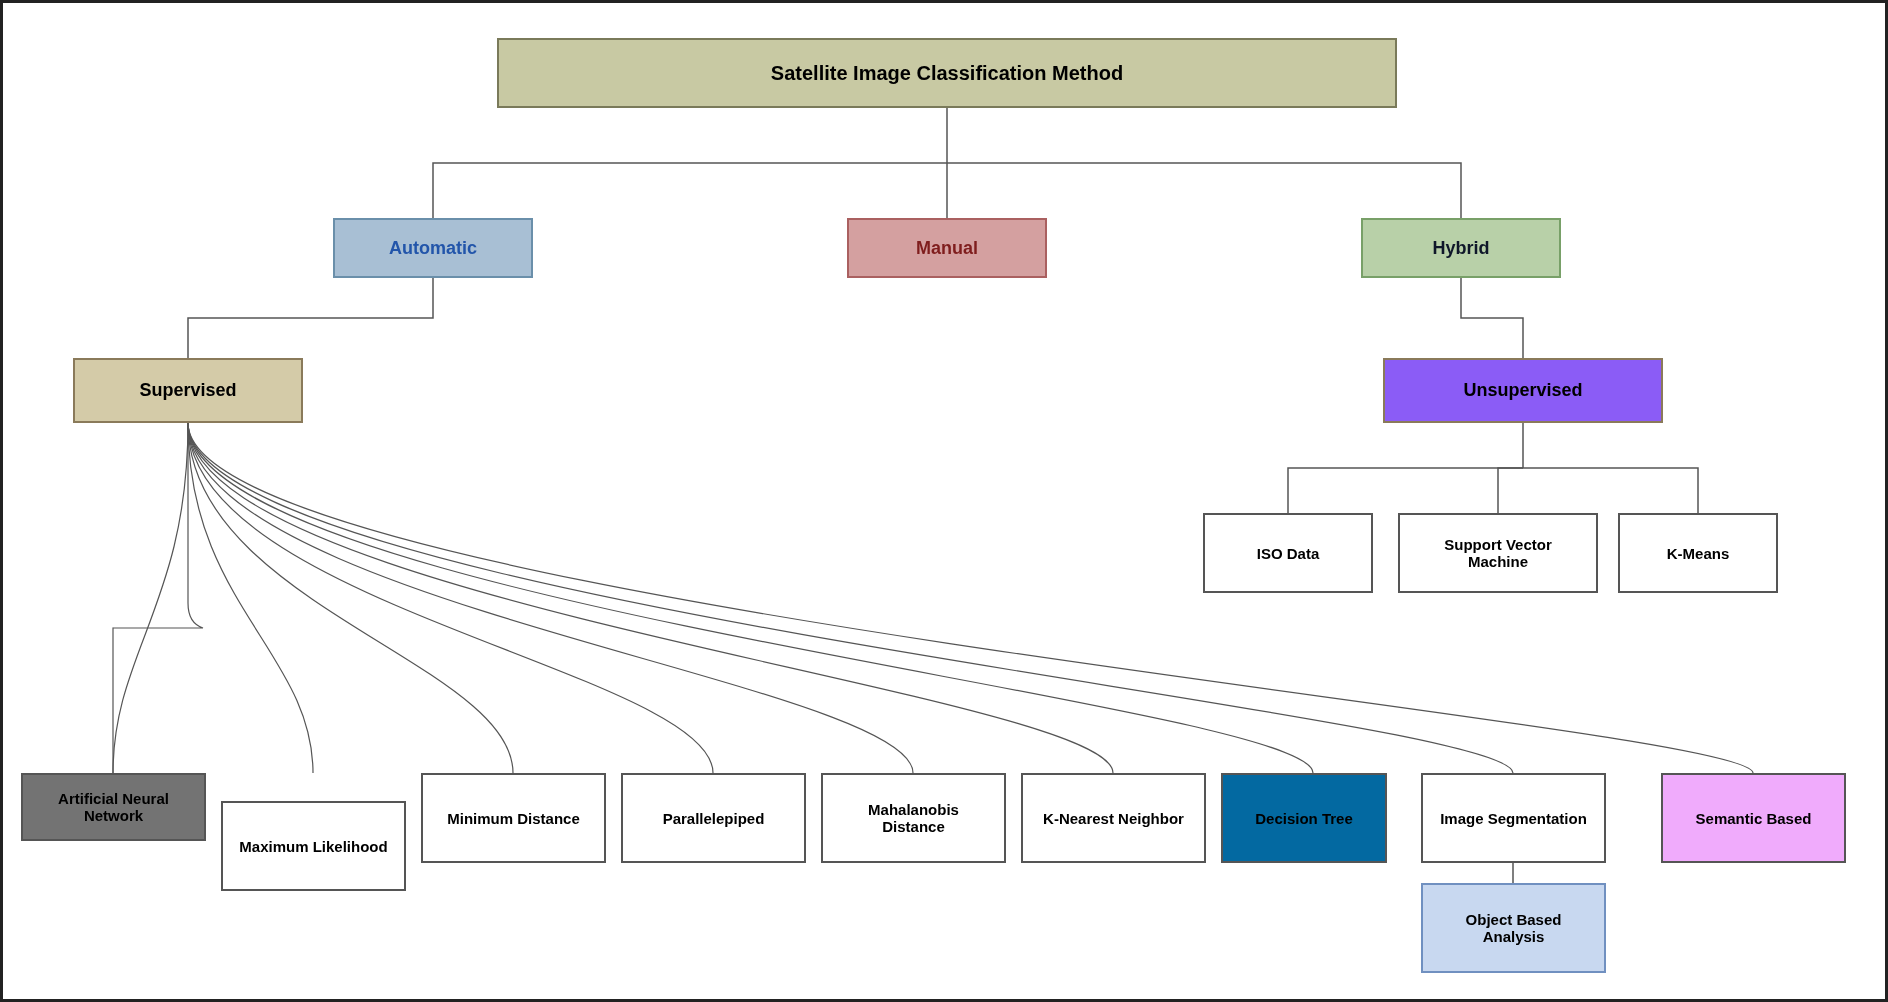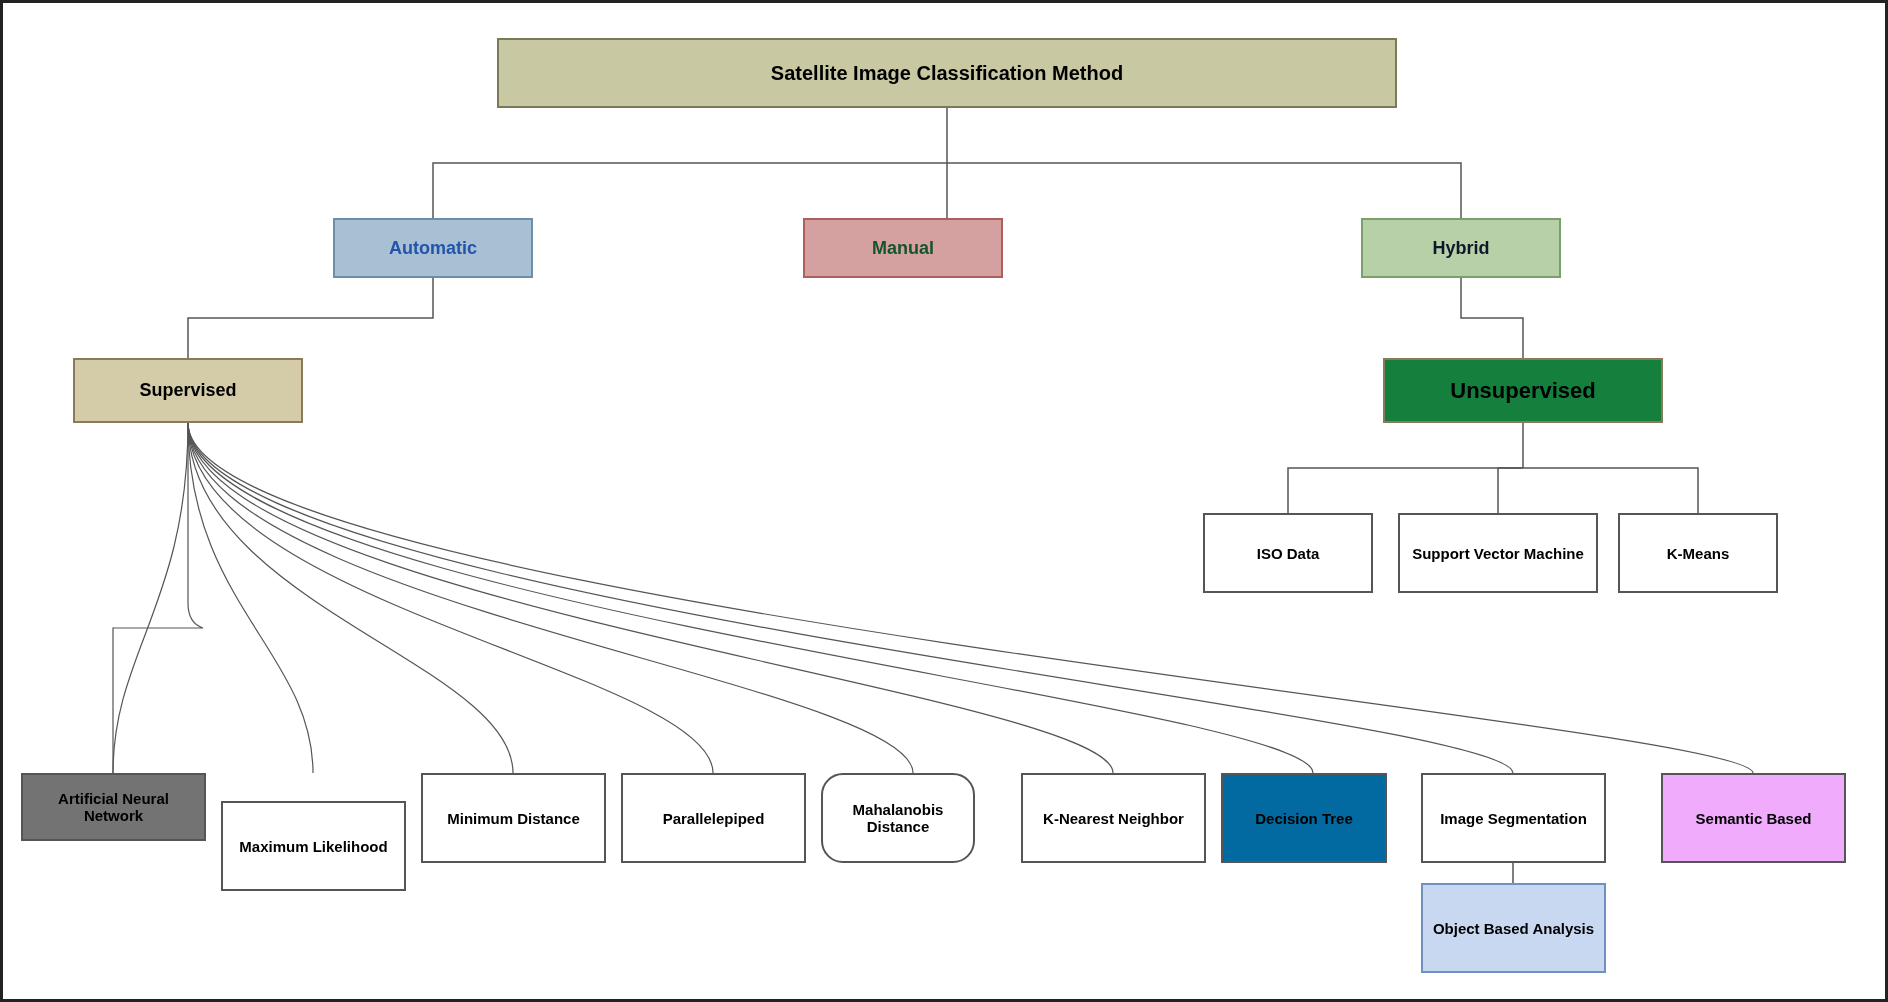--- a/index.html
+++ b/index.html
@@ -26,21 +26,21 @@
     }
     .node {
       position: absolute;
       display: flex;
       align-items: center;
       justify-content: center;
       text-align: center;
       font-weight: bold;
       font-size: 16px;
       border: 2px solid #555;
-      padding: 8px 8px;
+      padding: 8px 16px;
     }
     
     .node-root {
       background: #c8c9a3;
       border-color: #7a7a5a;
       width: 900px;
       height: 70px;
       left: 494px;
       top: 35px;
       font-size: 20px;
@@ -54,23 +54,23 @@
       left: 330px;
       top: 215px;
       color: #2255aa;
       font-size: 18px;
     }
     .node-manual {
       background: #d4a0a0;
       border-color: #aa6060;
       width: 200px;
       height: 60px;
-      left: 800px;
+      left: 844px;
       top: 215px;
-      color: #14532d;
+      color: #7f1d1d;
       font-size: 18px;
     }
     .node-hybrid {
       background: #b8d0a8;
       border-color: #78a068;
       width: 200px;
       height: 60px;
       left: 1358px;
       top: 215px;
       color: #0f172a;
@@ -80,27 +80,27 @@
     .node-supervised {
       background: #d4cba8;
       border-color: #8a7a5a;
       width: 230px;
       height: 65px;
       left: 70px;
       top: 355px;
       font-size: 18px;
     }
     .node-unsupervised {
-      background: #15803d;
+      background: #8b5cf6;
       border-color: #8a7a5a;
       width: 280px;
       height: 65px;
       left: 1380px;
       top: 355px;
-      font-size: 22px;
+      font-size: 18px;
       text-align: right;
     }
     
     .node-isodata {
       background: #fff;
       border-color: #555;
       width: 170px;
       height: 80px;
       left: 1200px;
       top: 510px;
@@ -158,26 +158,25 @@
       border-color: #555;
       width: 185px;
       height: 90px;
       left: 618px;
       top: 770px;
       font-size: 15px;
     }
     .node-mahalanobis {
       background: #fff;
       border-color: #555;
-      width: 154px;
+      width: 185px;
       height: 90px;
       left: 818px;
       top: 770px;
       font-size: 15px;
-      border-radius: 22px;
     }
     .node-knn {
       background: #fff;
       border-color: #555;
       width: 185px;
       height: 90px;
       left: 1018px;
       top: 770px;
       font-size: 15px;
     }

